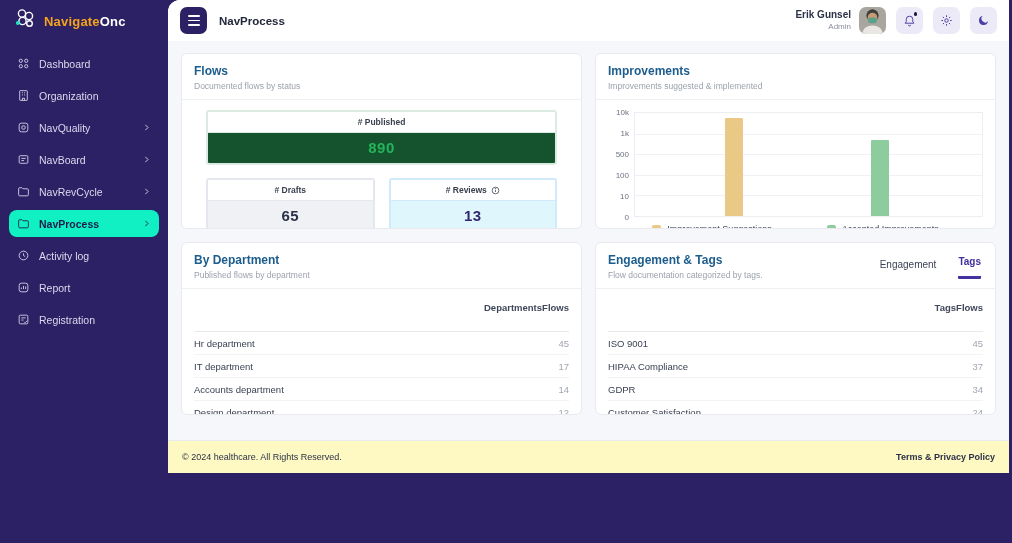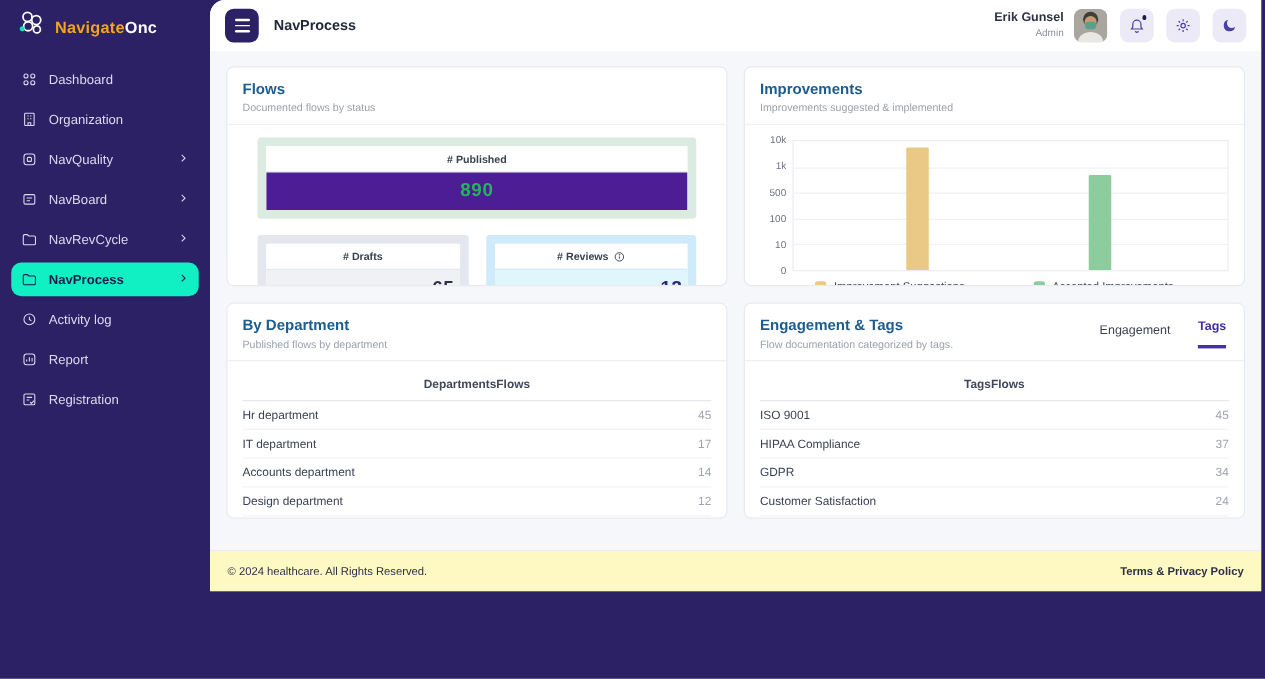--- a/index.html
+++ b/index.html
@@ -38,49 +38,49 @@
 
   
   .content { flex:1; background:#f6f7fa; padding:12px 13px; display:grid; grid-template-columns:1fr 1fr; grid-template-rows:176px 173px; gap:13px; align-content:start; }
   .card { background:#ffffff; border:1px solid #e9eaf0; border-radius:6px; padding:10px 12px; position:relative; overflow:hidden; }
   .card-title { font-size:12px; font-weight:bold; color:#1c5d8d; }
   .card-sub { font-size:8.5px; color:#9ba1ac; margin-top:3px; }
   .card-divider { border:none; border-top:1px solid #eef0f3; margin:8px -12px 0; }
 
   
   .flows-body { padding:10px 12px 0; }
-  .stat { border:7px solid #0f766e; border-radius:3px; overflow:hidden; text-align:center; }
+  .stat { border:2px solid #0f766e; border-radius:3px; overflow:hidden; text-align:center; }
   .stat-label { background:#ffffff; font-size:8.5px; color:#39404f; font-weight:bold; padding:5px 4px; border-bottom:1px solid inherit; display:flex; align-items:center; justify-content:center; gap:4px; }
   .stat-value { padding:6px 4px 7px; font-size:15px; font-weight:bold; letter-spacing:.5px; }
   .stat.published { border-color:#dcebe2; }
   .stat.published .stat-label { border-bottom:1px solid #dcebe2; }
-  .stat.published .stat-value { background:#4c1d95; color:#25b35c; }
+  .stat.published .stat-value { background:#14532d; color:#25b35c; }
   .stat.drafts { border-color:#e4e7ee; }
   .stat.drafts .stat-label { border-bottom:1px solid #e4e7ee; }
   .stat.drafts .stat-value { background:#eff1f5; color:#2b3147; }
   .stat.reviews { border-color:#cfeafb; }
   .stat.reviews .stat-label { border-bottom:1px solid #cfeafb; }
   .stat.reviews .stat-value { background:#e0f6fd; color:#33296e; }
   .stat-row { display:flex; gap:14px; margin-top:13px; }
-  .stat-row .stat { flex:1;text-align:right; }
+  .stat-row .stat { flex:1; }
 
   
   .chart-wrap { display:flex; margin-top:12px; }
   .ylabels { position:relative; width:26px; height:105px; flex-shrink:0; }
   .ytick { position:absolute; right:5px; transform:translateY(-50%); font-size:8px; color:#6b7280; }
   .plot { position:relative; flex:1; height:105px; border:1px solid #edeef2; background:#ffffff; }
   .gridline { position:absolute; left:0; right:0; height:1px; background:#f0f1f4; }
   .bar { position:absolute; bottom:0; width:18px; border-radius:1px 1px 0 0; }
   .legend { display:flex; justify-content:center; gap:55px; margin-top:7px; }
   .legend-item { display:flex; align-items:center; gap:6px; font-size:9px; color:#3a4152; cursor:pointer; }
   .legend-swatch { width:9px; height:9px; border-radius:2px; display:inline-block; }
 
   
   .tbl { margin-top:7px; }
-  .tbl-head { display:flex; justify-content:center; font-size:9.5px; font-weight:bold; color:#3f475a; padding:6px 0 7px; border-bottom:1px solid #e6e8ee; }
+  .tbl-head { display:flex; justify-content:flex-end; font-size:9.5px; font-weight:bold; color:#3f475a; padding:6px 0 18px; border-bottom:1px solid #e6e8ee; }
   .tbl-row { display:flex; justify-content:space-between; font-size:9.5px; padding:5.5px 0; border-bottom:1px solid #f2f3f6; }
   .tbl-row .cell-name { color:#3a4152; }
   .tbl-row .cell-val { color:#a0a6b1; }
 
   
   .tabs { position:absolute; top:13px; right:14px; display:flex; gap:22px; align-items:flex-end; }
   .tab { font-size:10px; color:#3c4354; padding-bottom:9px; cursor:pointer; }
   .tab.active { color:#3f2f9c; font-weight:bold; border-bottom:3px solid #43339f; border-radius:1px; }
 
   

